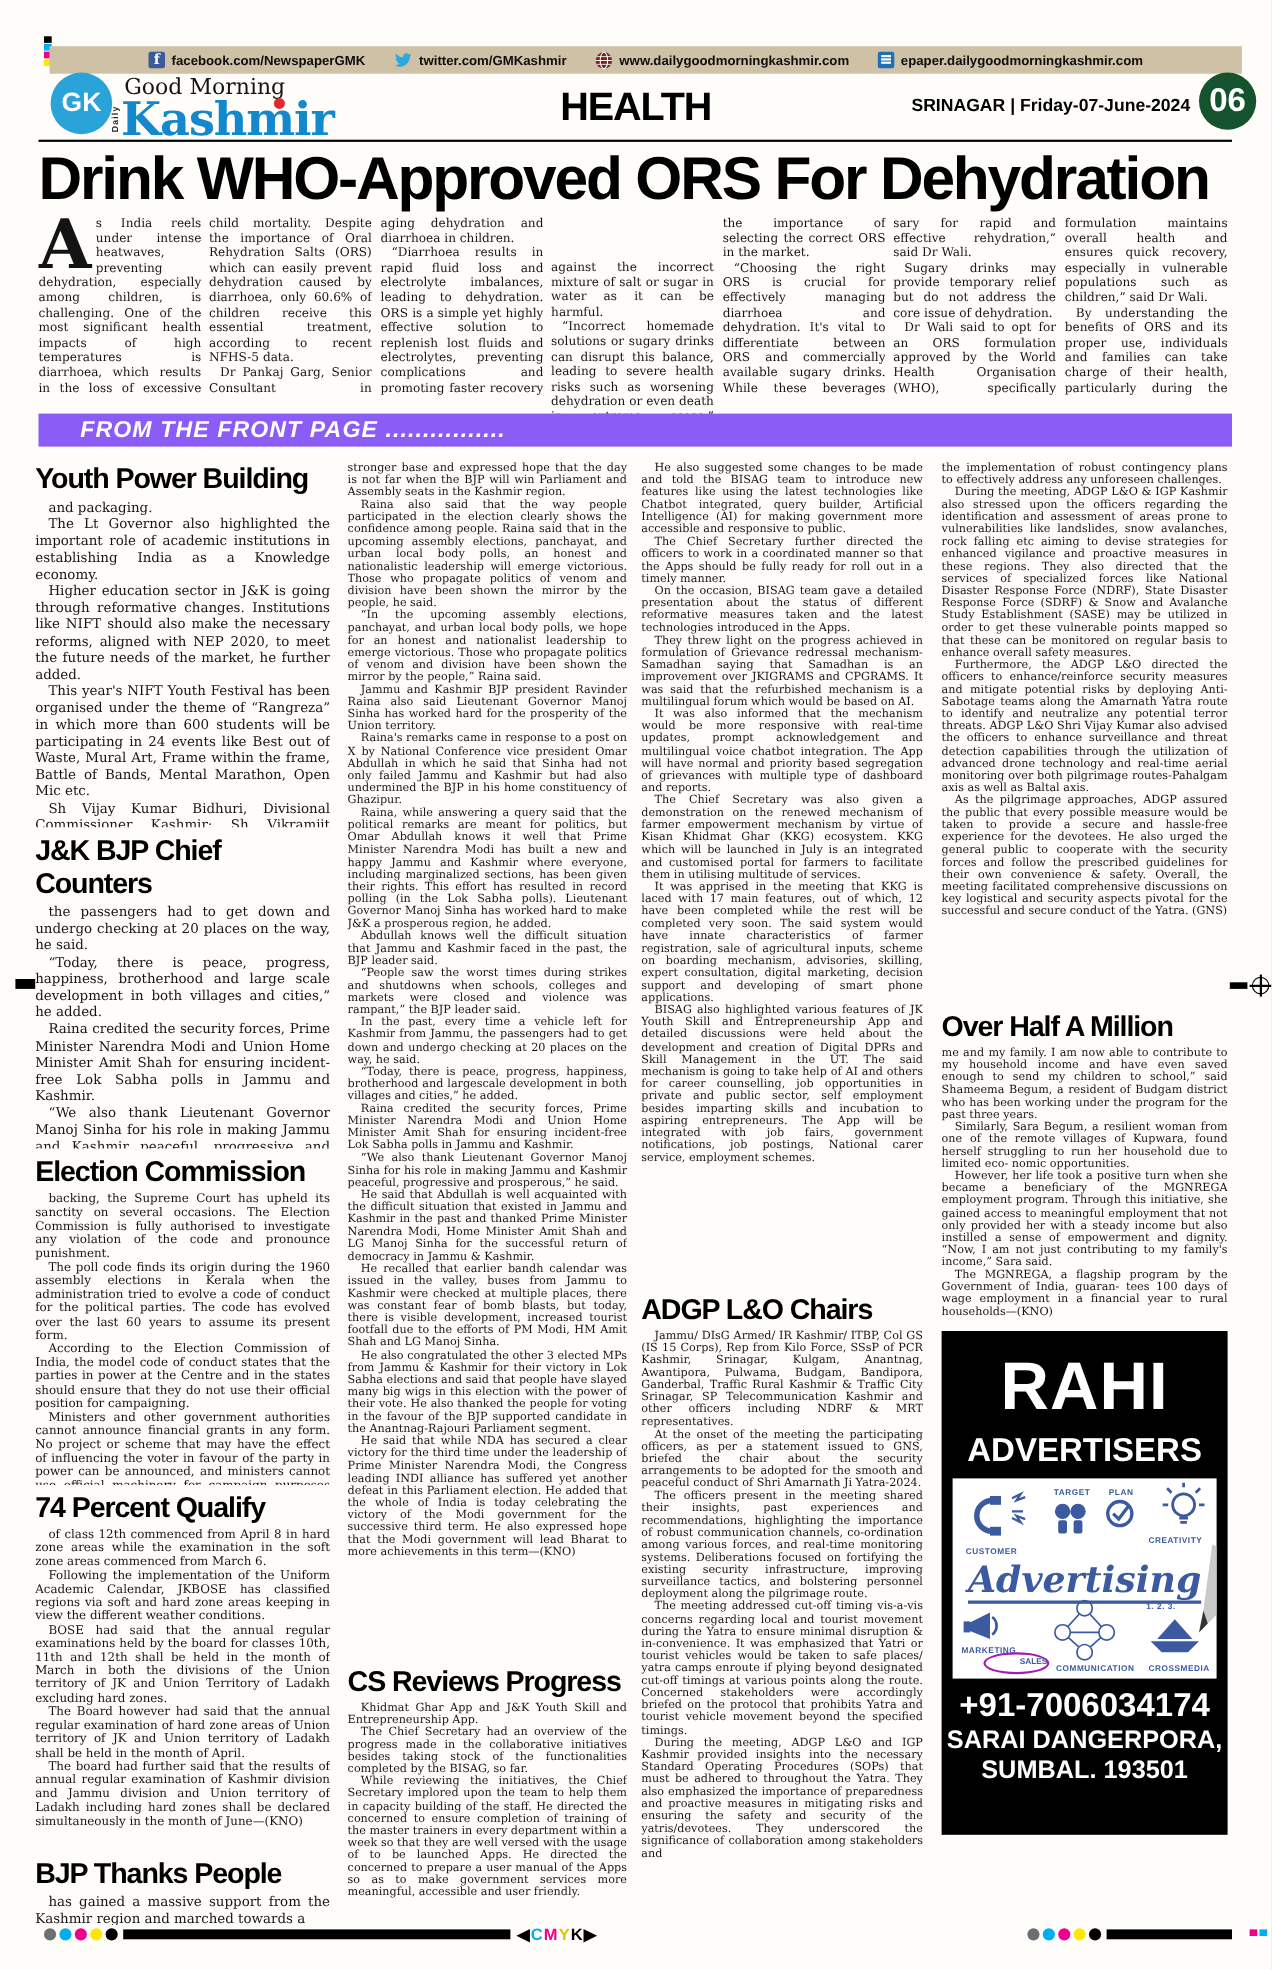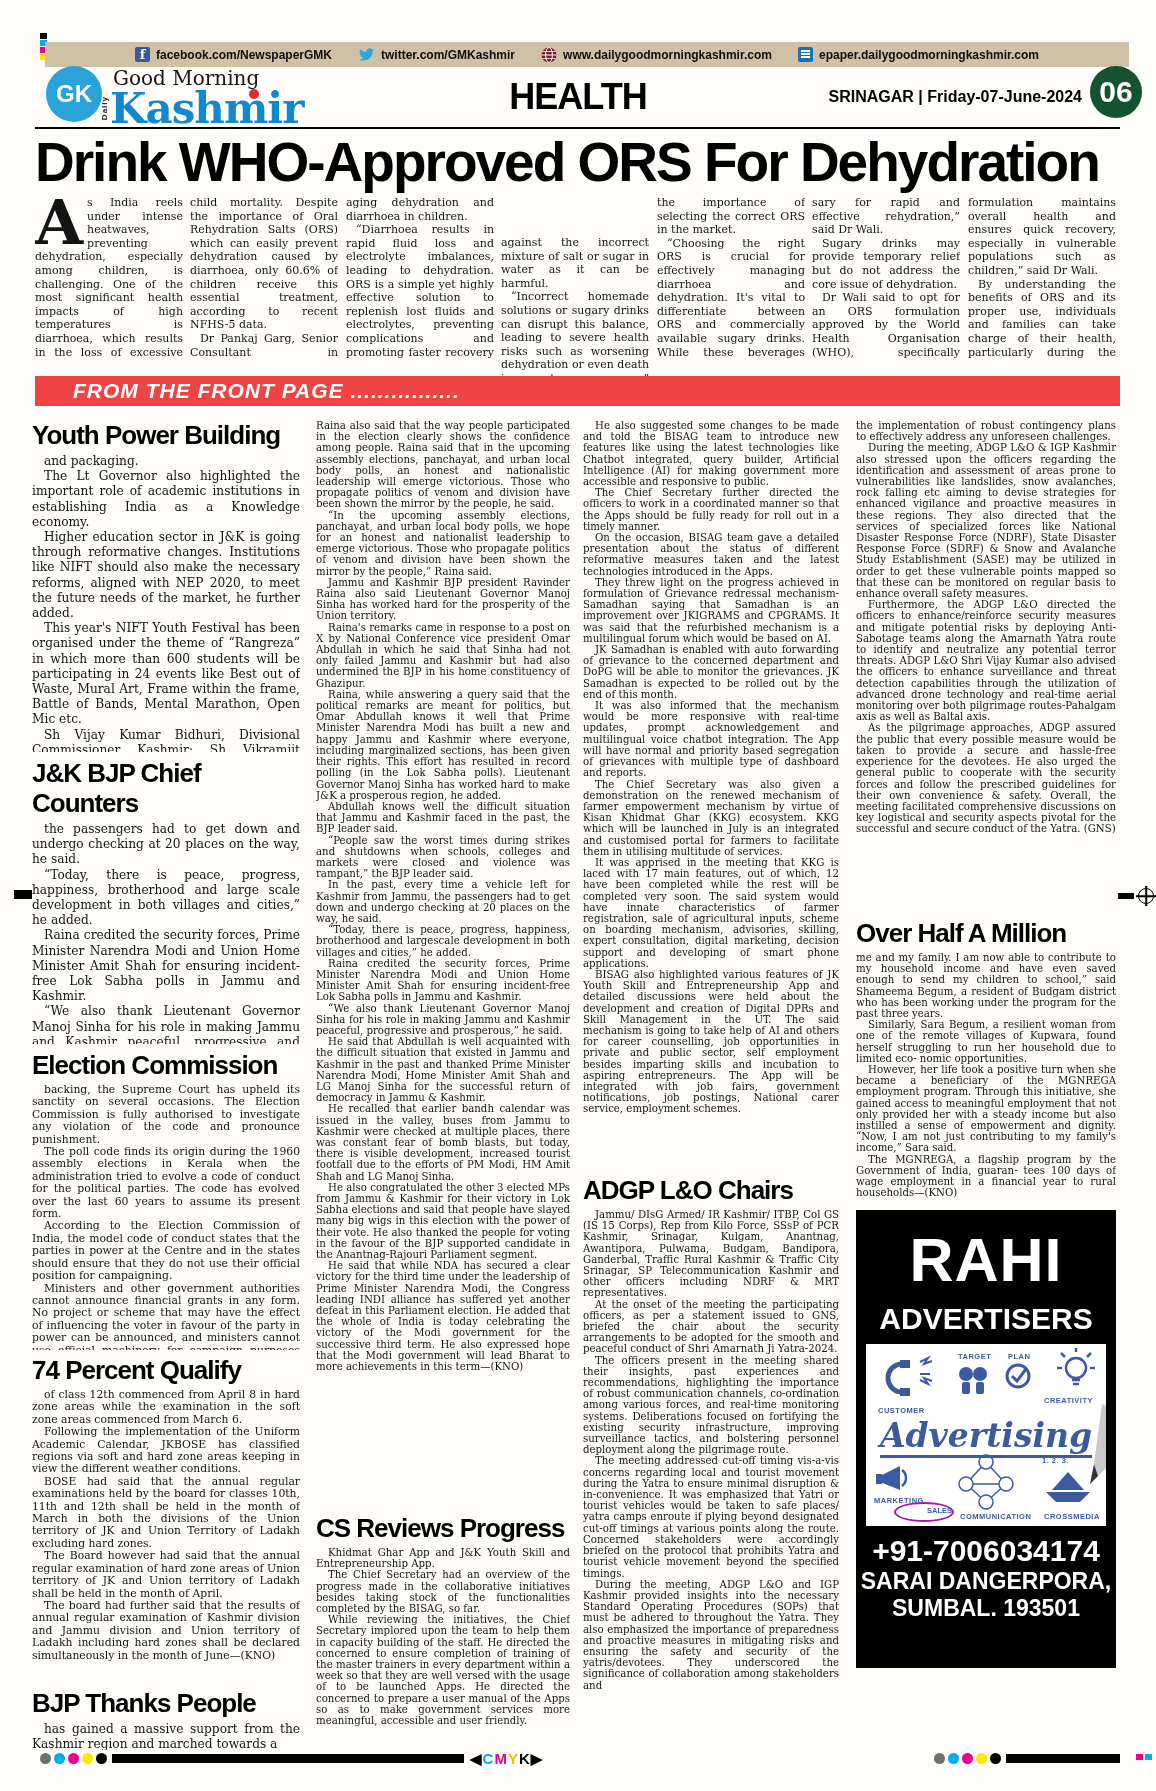--- a/index.html
+++ b/index.html
@@ -36,21 +36,21 @@
   
   .headline{position:absolute;left:35px;top:130px;width:1100px;white-space:nowrap;
             font-family:"Liberation Sans",sans-serif;font-weight:bold;font-size:55px;
             letter-spacing:-2px;color:#000;}
   .leadcol{position:absolute;top:196px;width:148px;height:164px;overflow:hidden;
            font-size:11px;line-height:13.6px;}
   .leadcol p{margin:0;text-indent:10px;text-align:justify;}
   .leadcol p:first-child{text-indent:0;}
   .dropcap{float:left;font-size:62px;line-height:50px;font-weight:bold;margin:2px 4px 0 0;}
   
-  .banner{position:absolute;left:35px;top:376px;width:1085px;height:30px;background:#ef4444;
+  .banner{position:absolute;left:35px;top:376px;width:1085px;height:30px;background:#8b5cf6;
           color:#fff;font-family:"Liberation Sans",sans-serif;font-weight:bold;font-style:italic;
           font-size:21px;letter-spacing:1px;line-height:30px;padding-left:0;}
   .banner span{margin-left:38px;}
   
   .bcol{position:absolute;top:420px;height:1330px;}
   .story{position:absolute;left:0;width:100%;overflow:hidden;}
   .shead{font-family:"Liberation Sans",sans-serif;font-weight:bold;font-size:26px;
          letter-spacing:-1px;margin:0 0 4px 0;color:#000;line-height:30px;}
   .sbody p{margin:0;text-indent:12px;text-align:justify;}
   .fni p:first-child{text-indent:0;}
@@ -219,20 +219,21 @@
       <h2 class="shead">BJP Thanks People</h2>
       <div class="sbody fs-lg">
           <p>has gained a massive support from the Kashmir region and marched towards a</p>
         </div>
     </section>
   </div>
 
   <div class="bcol" style="left:316px;width:254px;">
     <section class="story fni" style="top:0;height:1088px;">
       <div class="sbody fs-sm">
+          <p>stronger base and expressed hope that the day is not far when the BJP will win Parliament and Assembly seats in the Kashmir region.</p>
           <p>Raina also said that the way people participated in the election clearly shows the confidence among people. Raina said that in the upcoming assembly elections, panchayat, and urban local body polls, an honest and nationalistic leadership will emerge victorious. Those who propagate politics of venom and division have been shown the mirror by the people, he said.</p>
           <p>“In the upcoming assembly elections, panchayat, and urban local body polls, we hope for an honest and nationalist leadership to emerge victorious. Those who propagate politics of venom and division have been shown the mirror by the people,” Raina said.</p>
           <p>Jammu and Kashmir BJP president Ravinder Raina also said Lieutenant Governor Manoj Sinha has worked hard for the prosperity of the Union territory.</p>
           <p>Raina's remarks came in response to a post on X by National Conference vice president Omar Abdullah in which he said that Sinha had not only failed Jammu and Kashmir but had also undermined the BJP in his home constituency of Ghazipur.</p>
           <p>Raina, while answering a query said that the political remarks are meant for politics, but Omar Abdullah knows it well that Prime Minister Narendra Modi has built a new and happy Jammu and Kashmir where everyone, including marginalized sections, has been given their rights. This effort has resulted in record polling (in the Lok Sabha polls). Lieutenant Governor Manoj Sinha has worked hard to make J&amp;K a prosperous region, he added.</p>
           <p>Abdullah knows well the difficult situation that Jammu and Kashmir faced in the past, the BJP leader said.</p>
           <p>“People saw the worst times during strikes and shutdowns when schools, colleges and markets were closed and violence was rampant,” the BJP leader said.</p>
           <p>In the past, every time a vehicle left for Kashmir from Jammu, the passengers had to get down and undergo checking at 20 places on the way, he said.</p>
           <p>“Today, there is peace, progress, happiness, brotherhood and largescale development in both villages and cities,” he added.</p>
           <p>Raina credited the security forces, Prime Minister Narendra Modi and Union Home Minister Amit Shah for ensuring incident-free Lok Sabha polls in Jammu and Kashmir.</p>
@@ -253,21 +254,20 @@
     </section>
   </div>
 
   <div class="bcol" style="left:583px;width:256px;">
     <section class="story" style="top:0;height:750px;">
       <div class="sbody fs-sm">
           <p>He also suggested some changes to be made and told the BISAG team to introduce new features like using the latest technologies like Chatbot integrated, query builder, Artificial Intelligence (AI) for making government more accessible and responsive to public.</p>
           <p>The Chief Secretary further directed the officers to work in a coordinated manner so that the Apps should be fully ready for roll out in a timely manner.</p>
           <p>On the occasion, BISAG team gave a detailed presentation about the status of different reformative measures taken and the latest technologies introduced in the Apps.</p>
           <p>They threw light on the progress achieved in formulation of Grievance redressal mechanism- Samadhan saying that Samadhan is an improvement over JKIGRAMS and CPGRAMS. It was said that the refurbished mechanism is a multilingual forum which would be based on AI.</p>
-          <p>JK Samadhan is enabled with auto forwarding of grievance to the concerned department and DoPG will be able to monitor the grievances. JK Samadhan is expected to be rolled out by the end of this month.</p>
           <p>It was also informed that the mechanism would be more responsive with real-time updates, prompt acknowledgement and multilingual voice chatbot integration. The App will have normal and priority based segregation of grievances with multiple type of dashboard and reports.</p>
           <p>The Chief Secretary was also given a demonstration on the renewed mechanism of farmer empowerment mechanism by virtue of Kisan Khidmat Ghar (KKG) ecosystem. KKG which will be launched in July is an integrated and customised portal for farmers to facilitate them in utilising multitude of services.</p>
           <p>It was apprised in the meeting that KKG is laced with 17 main features, out of which, 12 have been completed while the rest will be completed very soon. The said system would have innate characteristics of farmer registration, sale of agricultural inputs, scheme on boarding mechanism, advisories, skilling, expert consultation, digital marketing, decision support and developing of smart phone applications.</p>
           <p>BISAG also highlighted various features of JK Youth Skill and Entrepreneurship App and detailed discussions were held about the development and creation of Digital DPRs and Skill Management in the UT. The said mechanism is going to take help of AI and others for career counselling, job opportunities in private and public sector, self employment besides imparting skills and incubation to aspiring entrepreneurs. The App will be integrated with job fairs, government notifications, job postings, National carer service, employment schemes.</p>
         </div>
     </section>
     <section class="story" style="top:755px;height:575px;">
       <h2 class="shead">ADGP L&amp;O Chairs</h2>
       <div class="sbody fs-sm">
           <p>Jammu/ DIsG Armed/ IR Kashmir/ ITBP, Col GS (IS 15 Corps), Rep from Kilo Force, SSsP of PCR Kashmir, Srinagar, Kulgam, Anantnag, Awantipora, Pulwama, Budgam, Bandipora, Ganderbal, Traffic Rural Kashmir &amp; Traffic City Srinagar, SP Telecommunication Kashmir and other officers including NDRF &amp; MRT representatives.</p>

